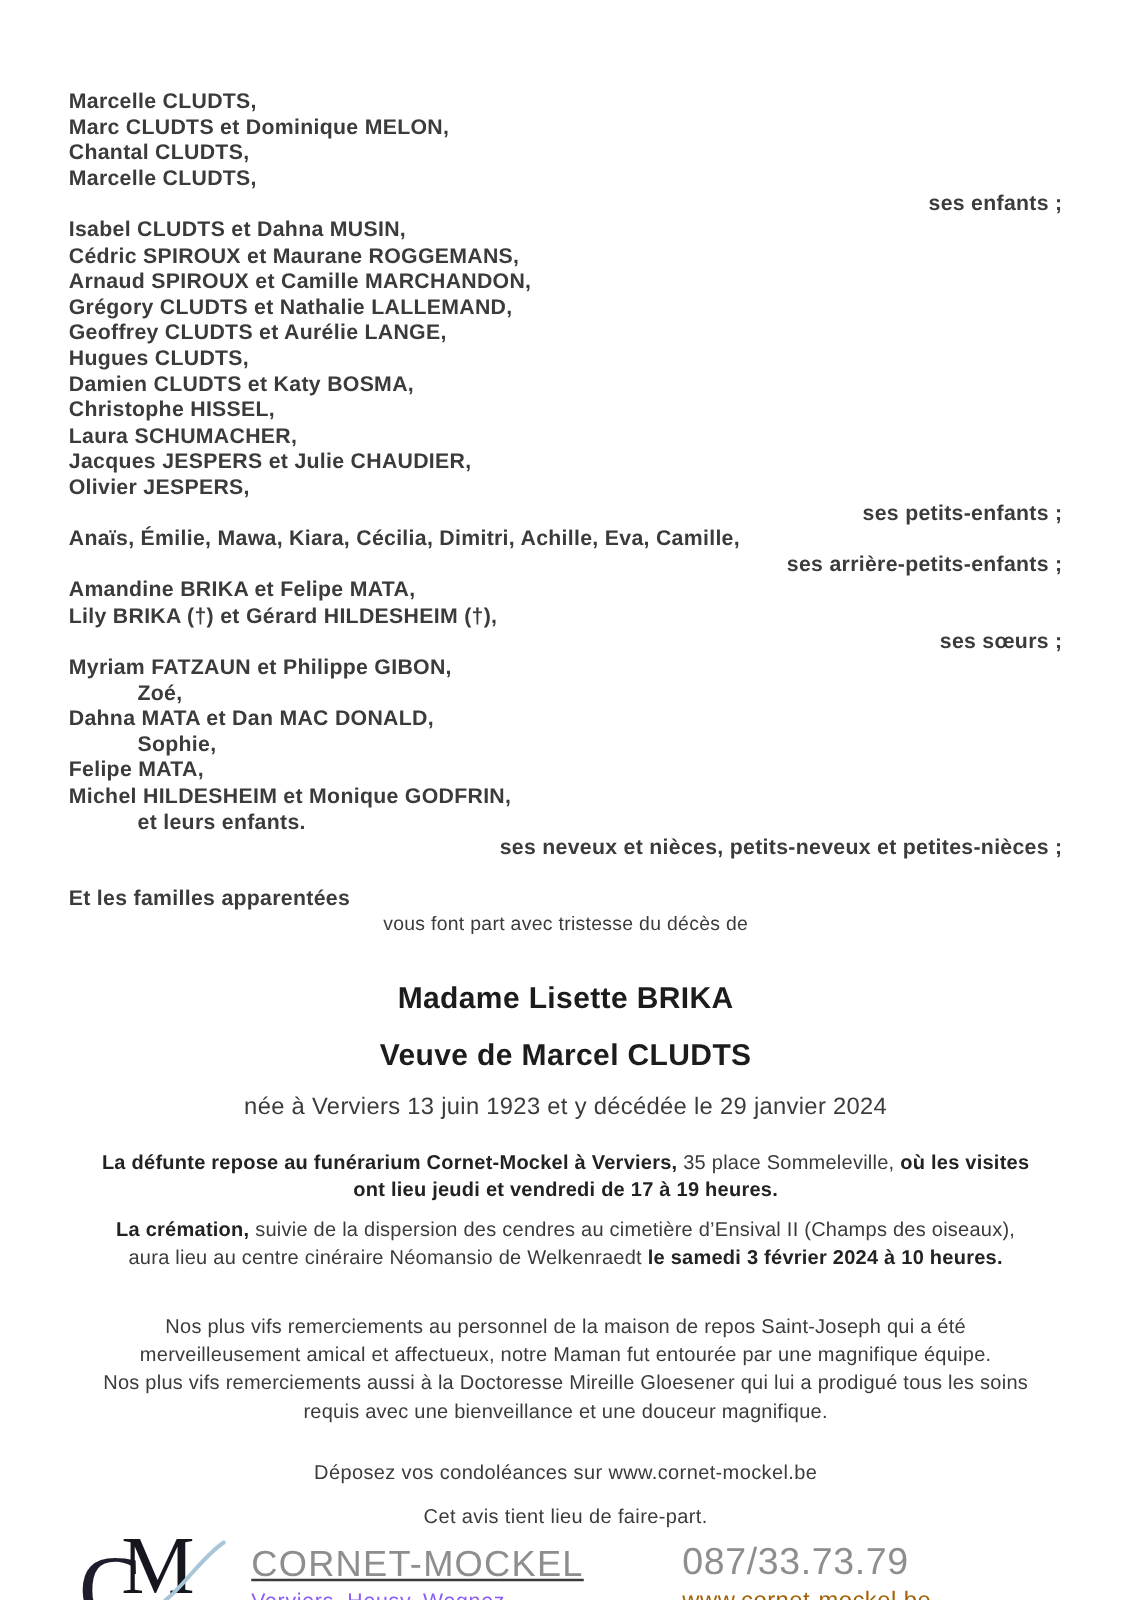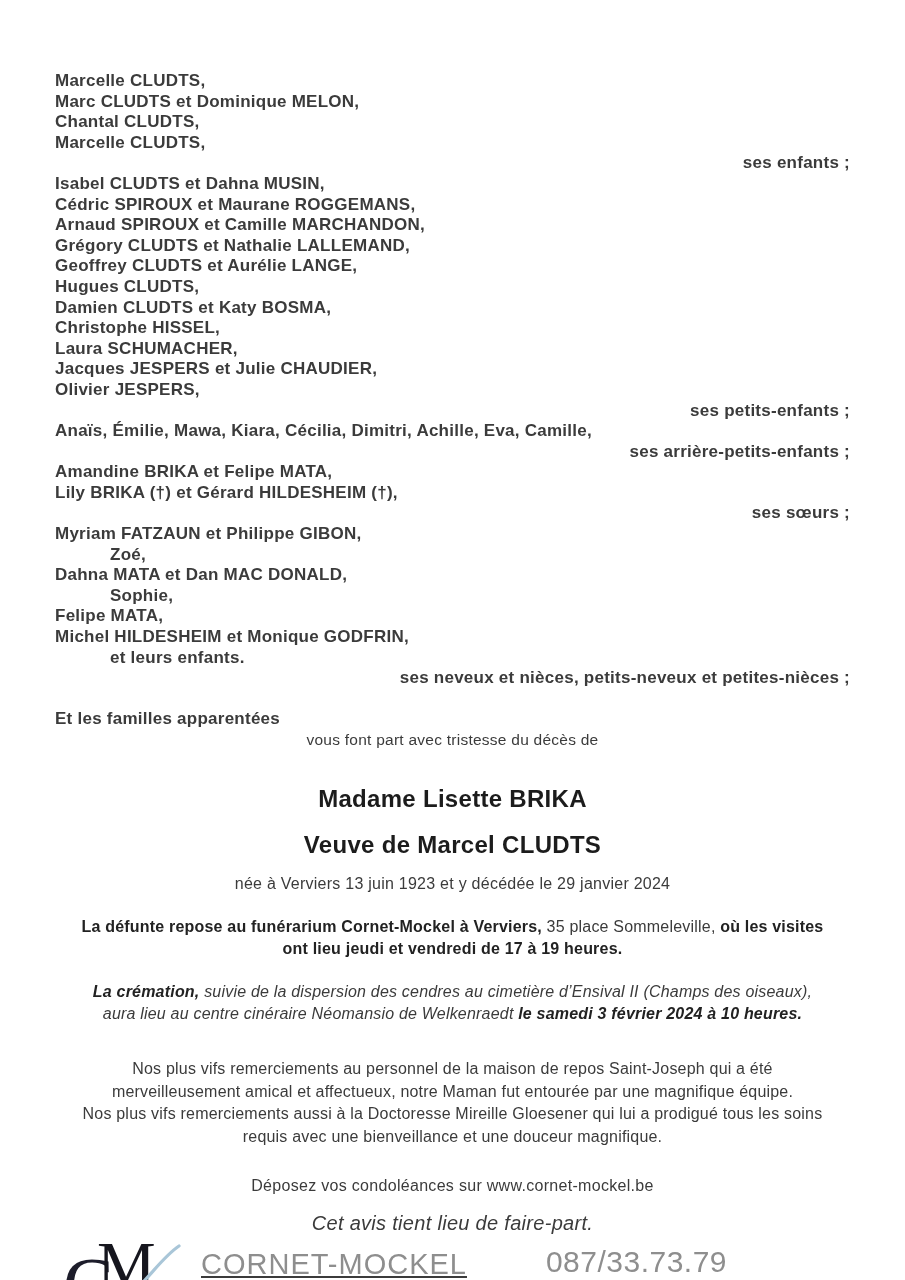--- a/index.html
+++ b/index.html
@@ -32,37 +32,37 @@
     line-height: 30px;
     letter-spacing: 0.3px;
     color: #1c1c1c;
   }
   .title-1 { margin-top: 33px; }
   .title-2 { margin-top: 16px; }
 
   .dates-line {
     margin-top: 15px;
     text-align: center;
-    font-size: 16px;
+    font-size: 19px;
     letter-spacing: 0.25px;
   }
 
   .para {
     text-align: center;
     font-size: 16px;
     line-height: 22.6px;
     letter-spacing: 0.2px;
   }
   .para b { color: #222222; }
   .para-1 { margin-top: 23px; }
-  .para-2 { margin-top: 20px; font-style: italic; }
+  .para-2 { margin-top: 9px; }
   .para-3 { margin-top: 32px; }
 
   .condolences { margin-top: 29px; text-align: center; font-size: 16px; letter-spacing: 0.3px; }
-  .notice      { margin-top: 17px; text-align: center; font-size: 20px; font-style: italic; letter-spacing: 0.3px; }
+  .notice      { margin-top: 17px; text-align: center; font-size: 16px; letter-spacing: 0.3px; }
 
   .footer {
     margin-top: 5px;
     display: flex;
     align-items: flex-start;
   }
   .logo {
     position: relative;
     width: 130px; height: 85px;
     flex: 0 0 130px;

